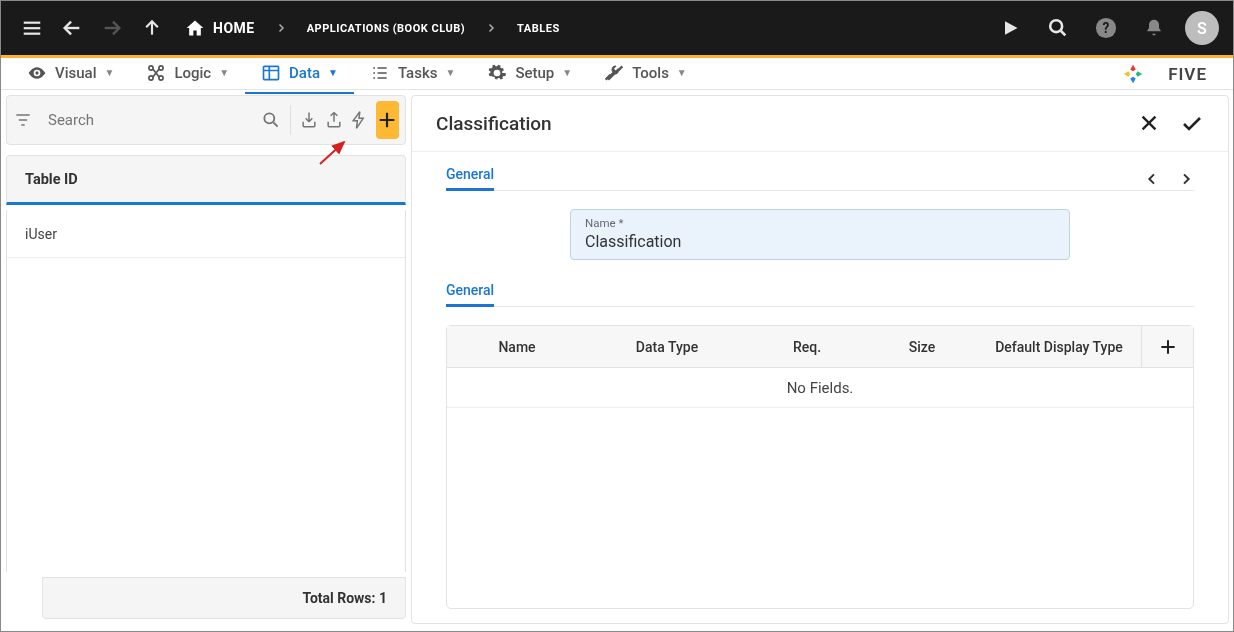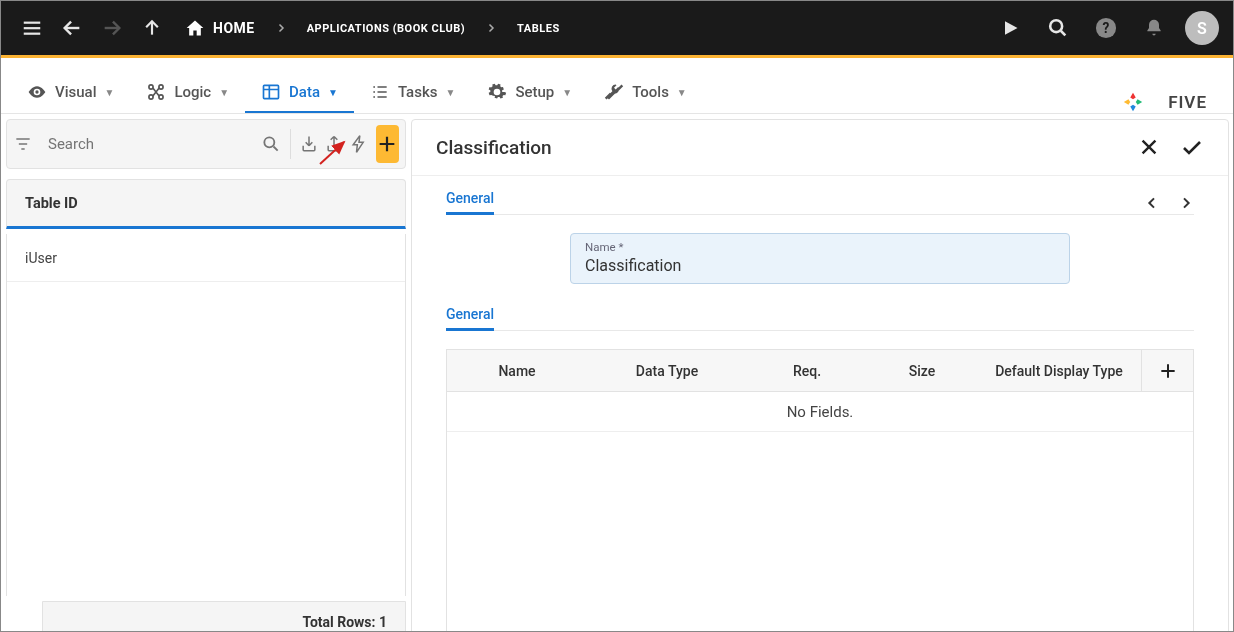--- a/index.html
+++ b/index.html
@@ -11,21 +11,21 @@
   .topbar .right { margin-left: auto; display: flex; align-items: center; gap: 14px; }
   .icon-btn { width: 34px; height: 34px; display: flex; align-items: center; justify-content: center; cursor: pointer; color: #e6e6e6; }
   .icon-btn.dimmed { color: #555; }
   .crumb-home { display: flex; align-items: center; gap: 8px; padding: 0 10px; cursor: pointer; font-weight: 700; font-size: 14px; letter-spacing: .5px; }
   .crumb-sep { color: #aaa; padding: 0 4px; font-size: 12px; }
   .crumb { font-weight: 700; font-size: 11px; letter-spacing: .5px; padding: 0 10px; cursor: pointer; }
   .avatar { width: 34px; height: 34px; border-radius: 50%; background: #bdbdbd; color: #fff; display: flex; align-items: center; justify-content: center; font-weight: 600; font-size: 16px; }
   .orange-line { height: 3px; background: #fcb333; }
   
   
-  .menubar { height: 56px; border-bottom: 1px solid #e5e5e5; display: flex; align-items: flex-end; padding: 0 10px; }
+  .menubar { height: 32px; border-bottom: 1px solid #e5e5e5; display: flex; align-items: center; padding: 0 10px; }
   .menu-item { display: flex; align-items: center; gap: 8px; padding: 0 16px; height: 40px; color: #555; font-size: 15px; font-weight: 500; cursor: pointer; border-bottom: 2px solid transparent; }
   .menu-item.active { color: #1976d2; border-bottom-color: #1976d2; }
   .menu-caret { font-size: 10px; color: #888; }
   .menu-item.active .menu-caret { color: #1976d2; }
   .brand { margin-left: auto; padding-right: 16px; display: flex; align-items: center; gap: 24px; }
   
   
   .content { display: flex; height: calc(632px - 54px - 3px - 40px - 1px); }
   
   
@@ -52,21 +52,21 @@
   .detail-body { flex: 1; padding: 14px 34px; overflow: auto;}
   .section-row { display: flex; align-items: center; }
   .section-label { color: #1976d2; font-size: 14px; font-weight: 500; padding-bottom: 6px; border-bottom: 3px solid #1976d2; display: inline-block;}
   .section-nav { margin-left: auto; display: flex; gap: 18px; color: #333;}
   .section-divider { height: 1px; background: #e8e8e8; margin-top: -1px; margin-bottom: 18px;}
   
   .name-field { width: 500px; margin: 0 auto 22px auto; border: 1px solid #bcd3e8; background: #eaf3fb; border-radius: 4px; padding: 6px 14px 8px 14px; }
   .name-label { font-size: 11.5px; color: #667; }
   .name-value { font-size: 16px; color: #333; margin-top: 2px; border: none; background: transparent; outline: none; width: 100%;}
   
-  .fields-table { border: 1px solid #e2e2e2; border-radius: 0; }
+  .fields-table { border: 1px solid #e2e2e2; border-radius: 5px; }
   .fields-head { display: flex; background: #f7f7f7; height: 42px; align-items: center; font-size: 14px; color: #333; font-weight: 500; border-bottom: 1px solid #e2e2e2;}
   .fcol { text-align: center; }
   .fcol.name { width: 140px; }
   .fcol.dtype { width: 160px; }
   .fcol.req { width: 120px; }
   .fcol.size { width: 110px; }
   .fcol.ddt { flex: 1; }
   .fcol.add { width: 52px; border-left: 1px solid #e2e2e2; height: 100%; display: flex; align-items: center; justify-content: center; cursor: pointer;}
   .fields-empty { height: 40px; display: flex; align-items: center; justify-content: center; color: #444; font-size: 15px; border-bottom: 1px solid #eee;}
   .fields-body { height: 200px; }

